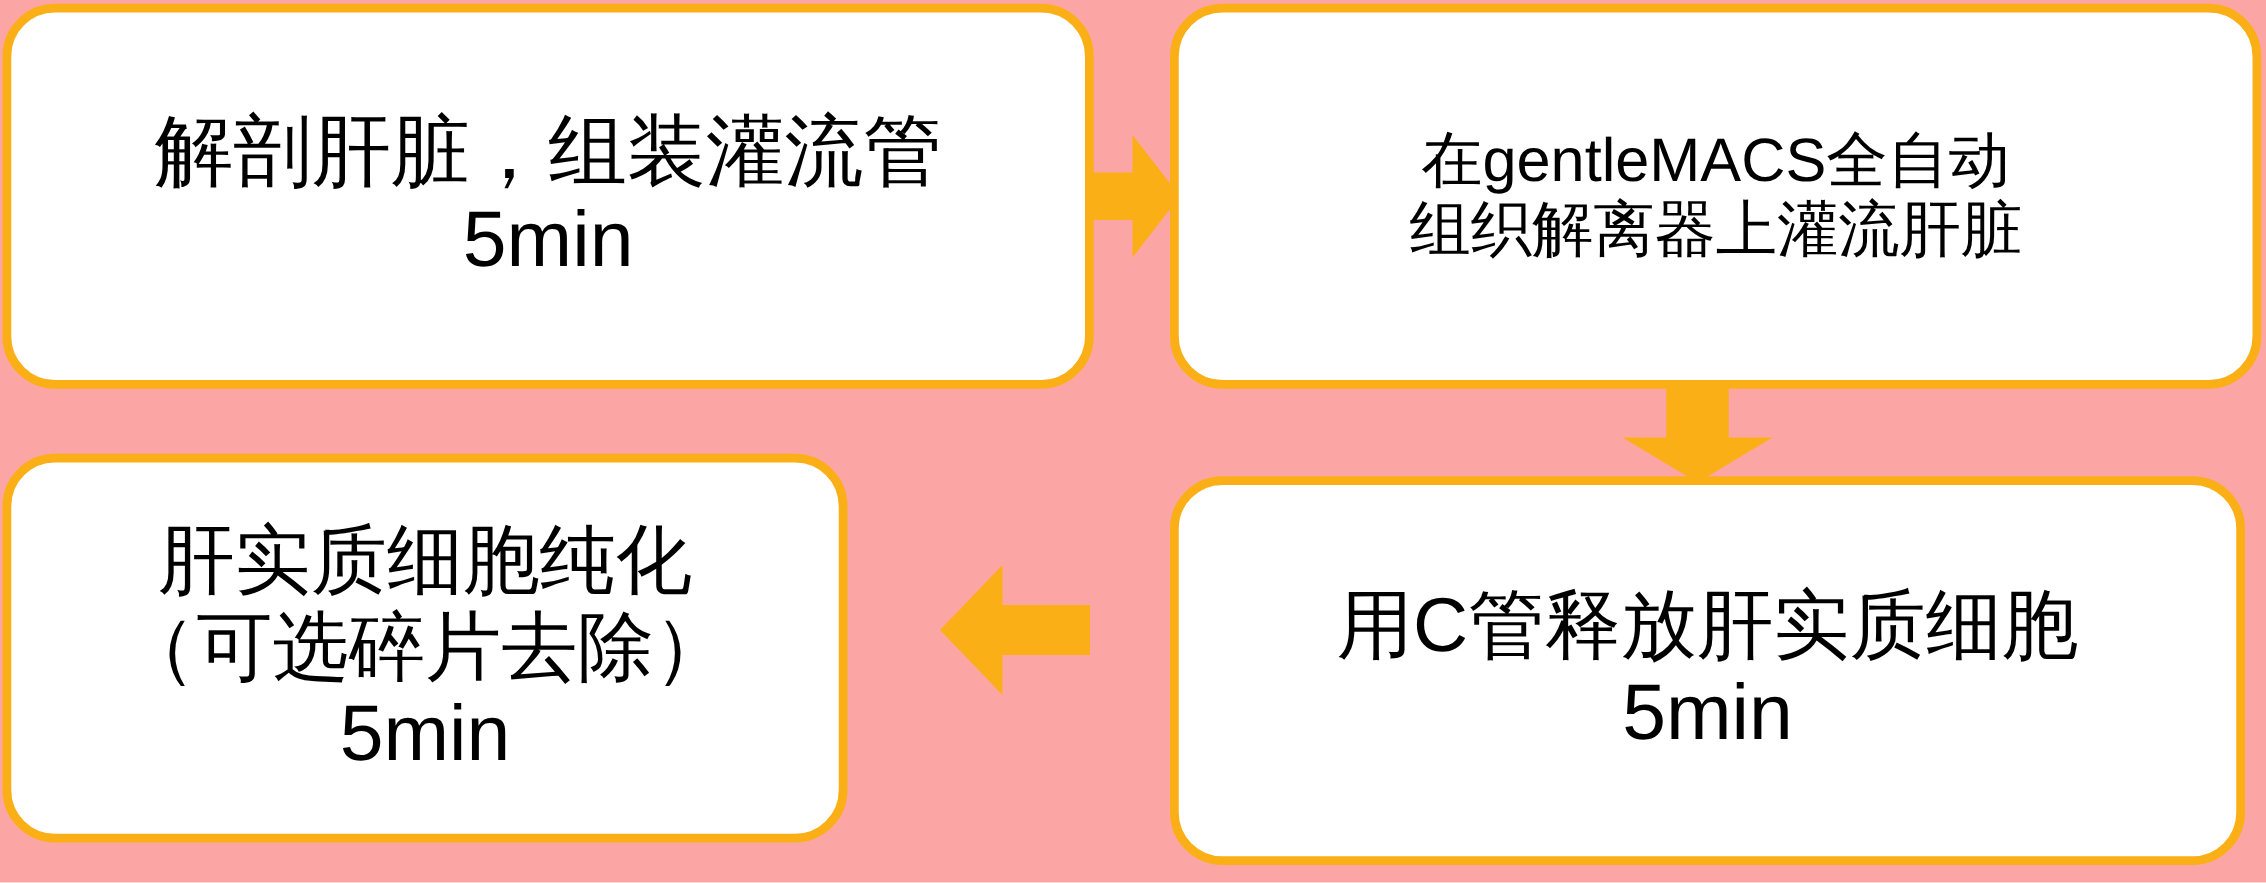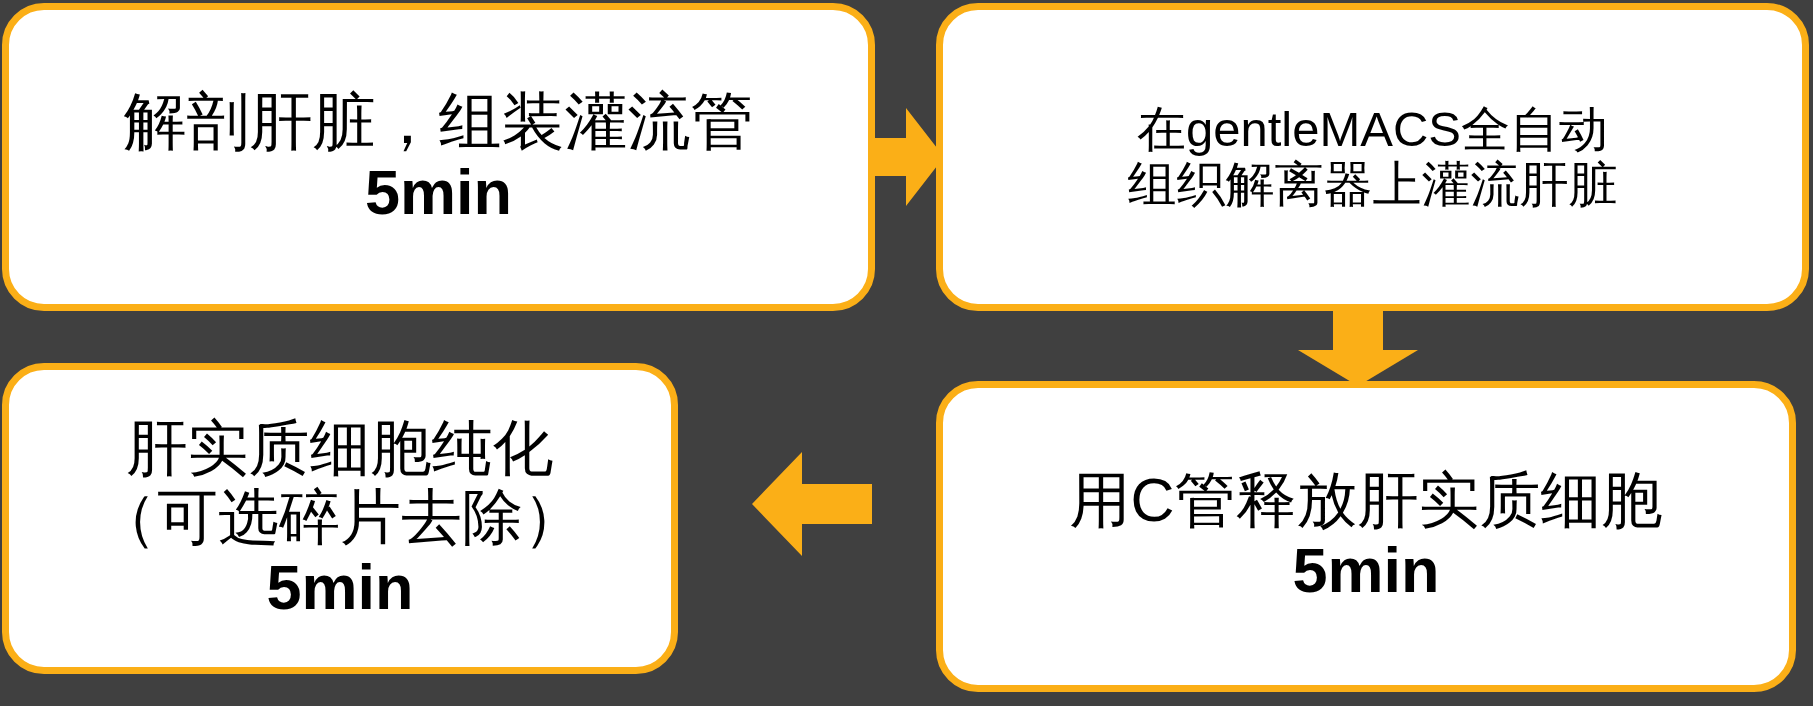--- a/index.html
+++ b/index.html
@@ -7,21 +7,21 @@
     padding: 0;
     background: #ffffff;
   }
   body {
     font-family: "Liberation Sans", "DejaVu Sans", sans-serif;
   }
   #canvas {
     position: relative;
     width: 1813px;
     height: 706px;
-    background: #404040;
+    background: #fca5a5;
     overflow: hidden;
   }
 
   
   .node {
     position: absolute;
     box-sizing: border-box;
     background: #ffffff;
     border: 7px solid #FBAF17;
     border-radius: 42px;
@@ -37,21 +37,21 @@
   .node .line {
     display: block;
     white-space: nowrap;
   }
   .node .cn {
     font-size: 63px;
     letter-spacing: 0px;
   }
   .node .dur {
     font-size: 63px;
-    font-weight: 700;
+    font-weight: 400;
     text-align: center;
   }
 
   
   #node-dissect      { left: 2px;    top: 3px;   width: 873px;  height: 308px; }
   #node-perfuse      { left: 936px;  top: 3px;   width: 873px;  height: 308px; }
   #node-purify       { left: 2px;    top: 363px; width: 676px;  height: 311px; }
   #node-release      { left: 936px;  top: 381px; width: 860px;  height: 311px; }
 
   #node-perfuse .cn  { font-size: 49px; }

